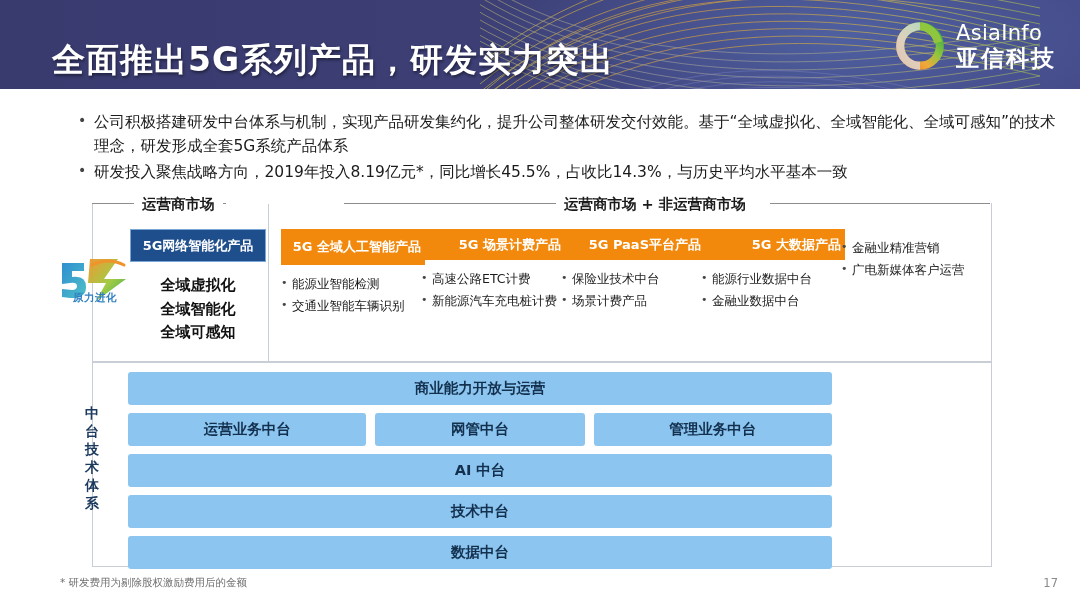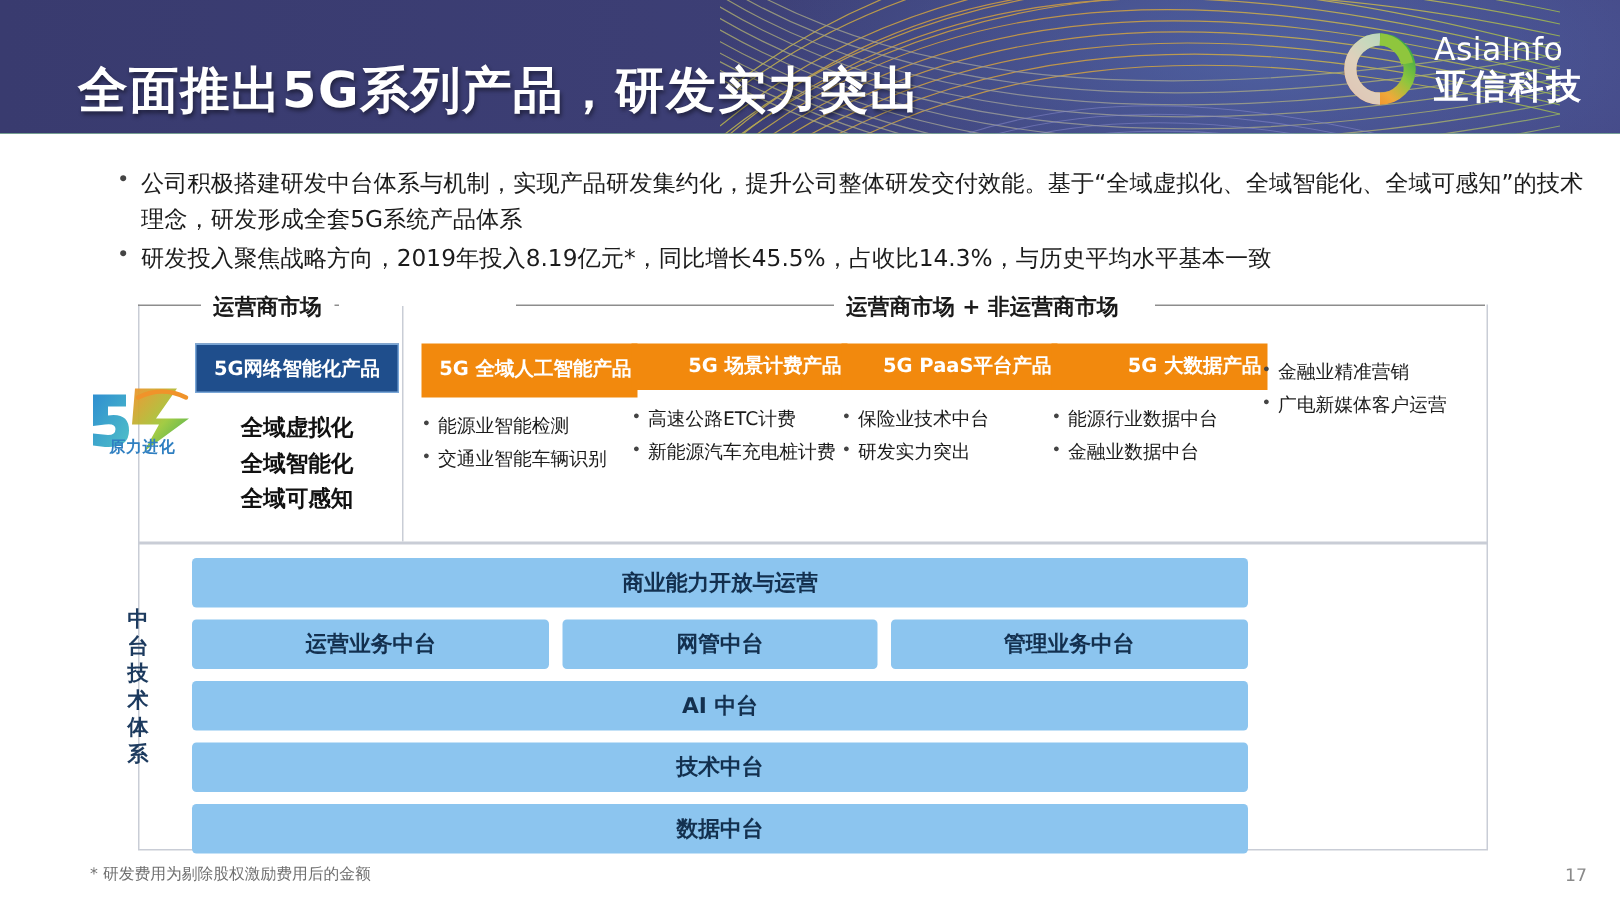--- a/index.html
+++ b/index.html
@@ -307,21 +307,21 @@
 
 <div class="ocol" style="left:561px;">
   <div class="hdr-orange">5G PaaS平台产品</div>
   <div class="olist">
     <div class="oitem">
         <span class="odot">•</span>
         <span class="otxt">保险业技术中台</span>
       </div>
     <div class="oitem">
         <span class="odot">•</span>
-        <span class="otxt">研发实力突出</span>
+        <span class="otxt">场景计费产品</span>
       </div>
   </div>
 </div>
 
 <div class="ocol" style="left:701px;">
   <div class="hdr-orange">5G 大数据产品</div>
   <div class="olist">
     <div class="oitem">
         <span class="odot">•</span>
         <span class="otxt">能源行业数据中台</span>

